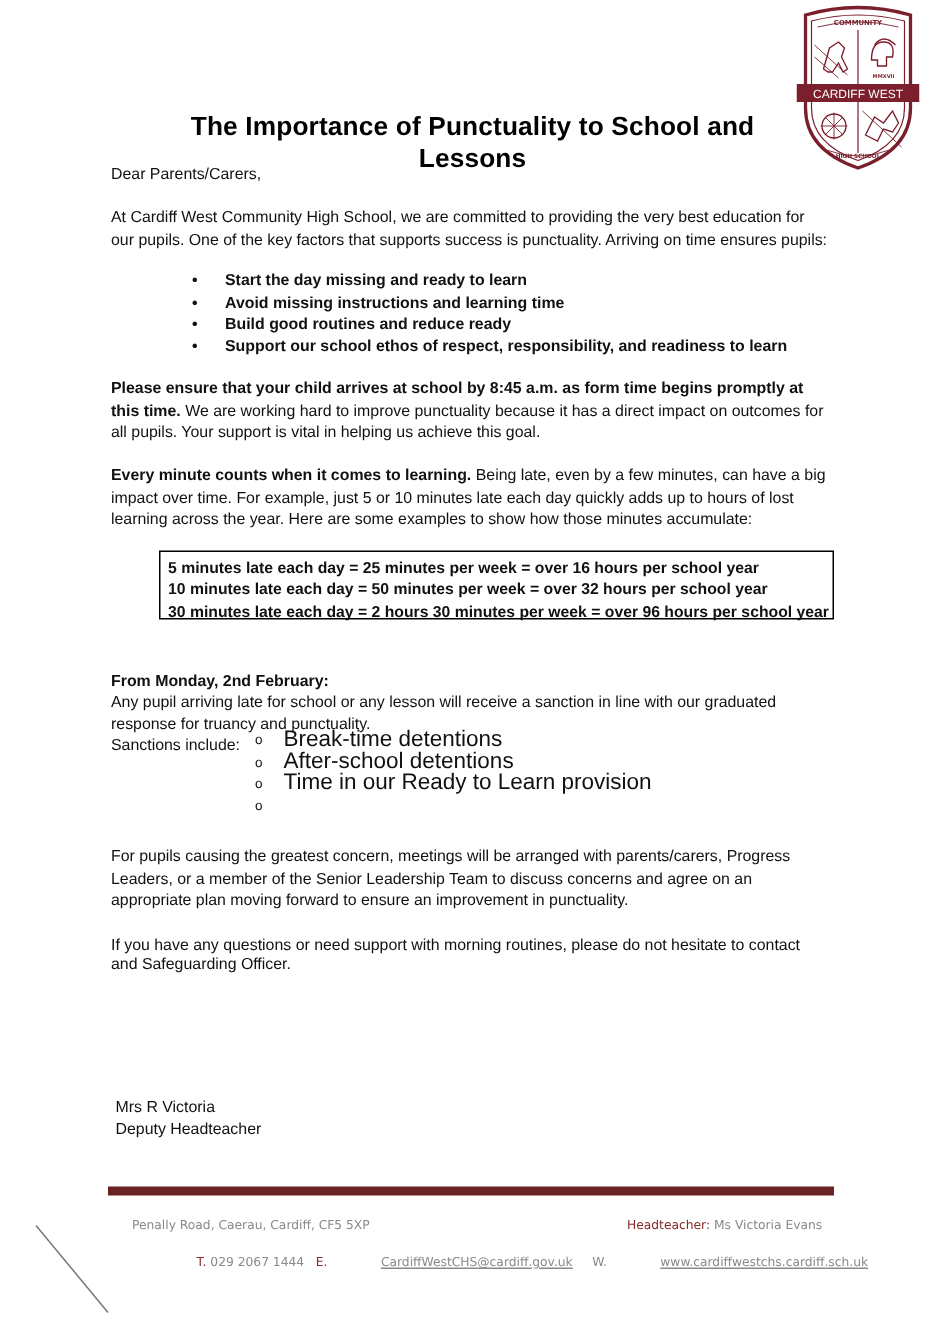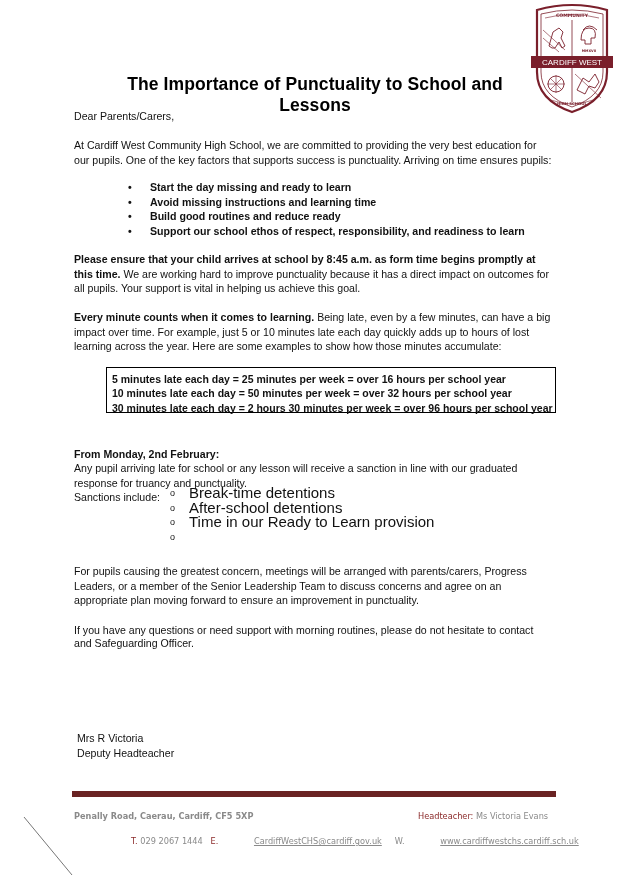--- a/index.html
+++ b/index.html
@@ -102,21 +102,21 @@
   <div class="txt w480" style="top:564px;">For pupils causing the greatest concern, meetings will be arranged with parents/carers, Progress Leaders, or a member of the Senior Leadership Team to discuss concerns and agree on an appropriate plan moving forward to ensure an improvement in punctuality.</div>
   <div class="txt" style="top:607px;margin-top:16px;">If you have any questions or need support with morning routines, please do not hesitate to contact</div>
   <div class="txt" style="top:636px;">and Safeguarding Officer.</div>
 
 
   <div class="txt" style="top:731px; left:77px;">Mrs R Victoria</div>
   <div class="txt" style="top:746px; left:77px;">Deputy Headteacher</div>
 
   <div class="footbar"></div>
 
-  <div class="foot" style="left:74px; top:811px;font-weight:bold;">Penally Road, Caerau, Cardiff, CF5 5XP</div>
+  <div class="foot" style="left:88px; top:811px;">Penally Road, Caerau, Cardiff, CF5 5XP</div>
   <div class="foot" style="left:418px; top:811px;"><span class="lbl">Headteacher:</span><span> Ms Victoria Evans</span></div>
 
   <div class="foot" style="left:131px; top:836px;">
     <span class="lbl">T.</span><span> 029 2067 1444</span>&nbsp;&nbsp;
     <span class="lbl">E.</span>
     <a>CardiffWestCHS@cardiff.gov.uk</a>&nbsp;&nbsp;&nbsp;&nbsp;
     <span>W.</span>
     <a>www.cardiffwestchs.cardiff.sch.uk</a>
   </div>
 

